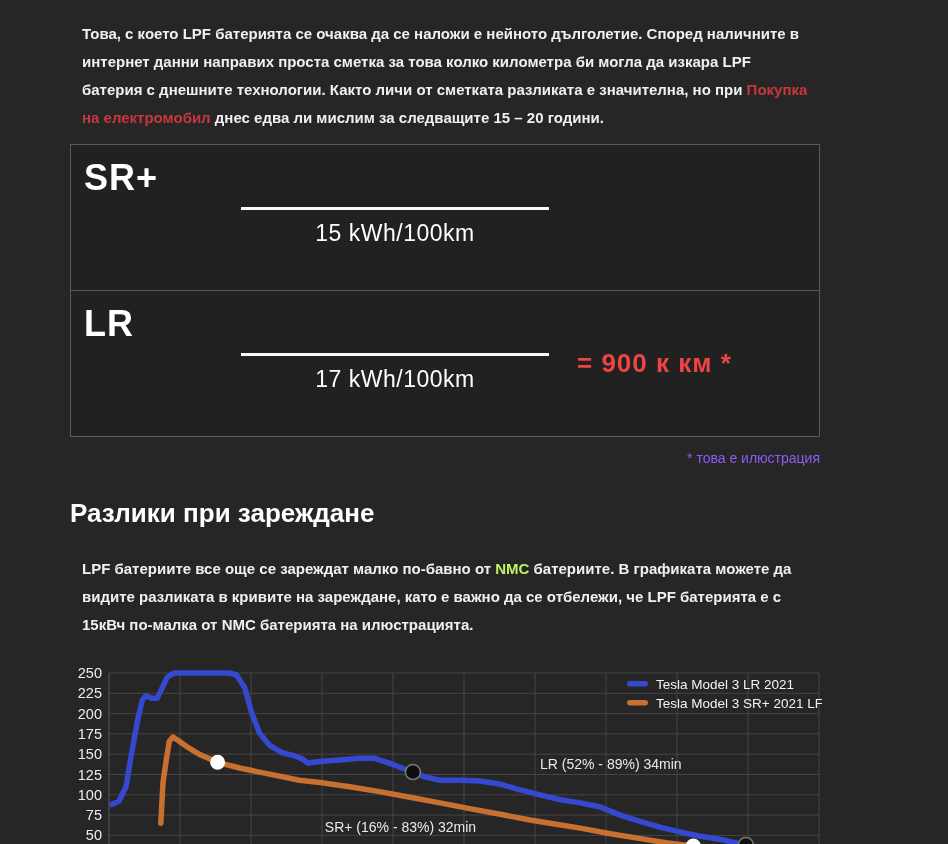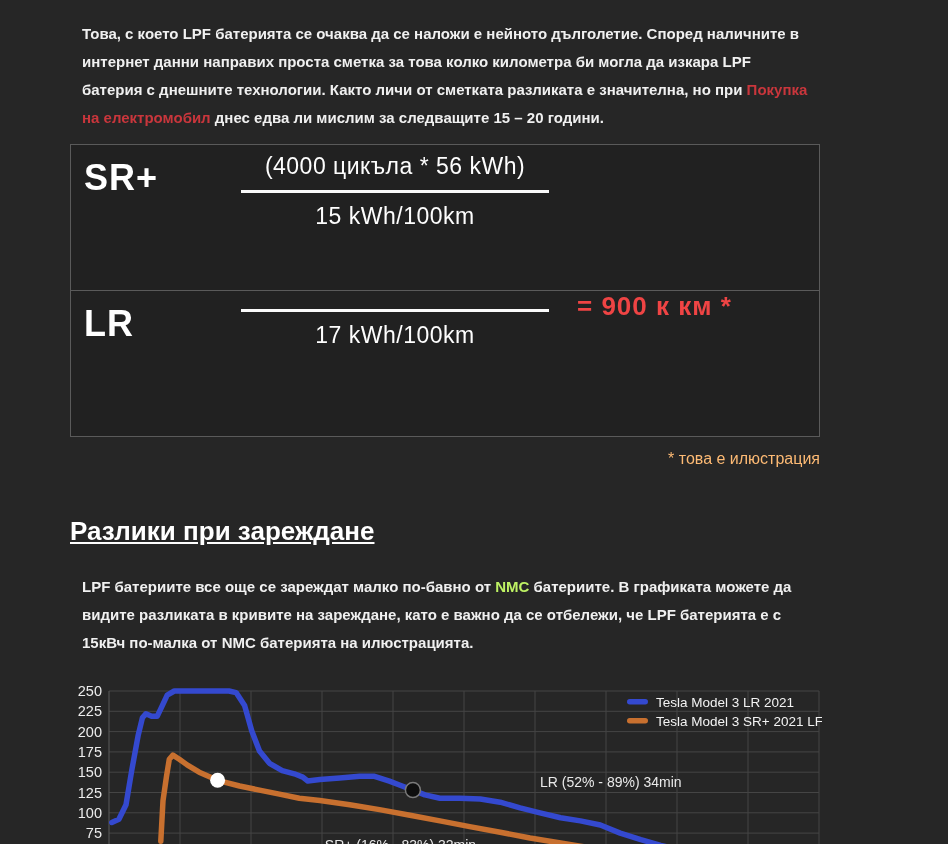--- a/index.html
+++ b/index.html
@@ -13,57 +13,56 @@
   .para{
     margin:12px;padding-top:8px;
     font-size:15px;font-weight:bold;line-height:28px;color:#f0f0f0;
   }
   .red-link{text-decoration:none;cursor:pointer;}
   .formula-box{
     margin-top:12px;
     border:1px solid #5a5a5a;
     background:#212121;
   }
-  .formula-row{height:145px;display:flex;}
+  .formula-row{height:145px;display:flex;align-items:center;}
   .formula-row.second{border-top:1px solid #5a5a5a;}
   .formula-label{
     align-self:flex-start;
     padding:12px 0 0 13px;width:100px;
     font-size:36px;font-weight:800;letter-spacing:1px;color:#ffffff;
   }
   .fraction{width:312px;margin-left:55px;text-align:center;padding-top:8px;}
   .frac-num,.frac-den{font-size:23px;font-weight:300;letter-spacing:.5px;color:#fdfdfd;}
   .frac-bar{height:3px;background:#fafafa;margin:10px 2px;}
   .formula-result{margin-left:26px;font-size:26px;font-weight:700;letter-spacing:1px;}
   .footnote{
     margin-top:13px;text-align:right;
-    font-size:16px;color:#fdba74;font-weight:normal;
+    font-size:14px;color:#8b5cf6;font-weight:normal;
   }
   .section-heading{
-    margin:48px 0 0 0;
-    font-size:26px;font-weight:700;color:#ffffff;text-decoration:underline;
+    margin:32px 0 0 0;
+    font-size:26px;font-weight:700;color:#ffffff;
   }
   .charging-para{padding-top:14px;}
   .chart-wrap{margin-top:28px;}
   .tick{fill:#ececec;font-size:14.5px;font-family:"Liberation Sans",sans-serif;}
   .annot{fill:#e9e9e9;font-size:14px;font-family:"Liberation Sans",sans-serif;}
   .legend-text{fill:#f3f3f3;font-size:13.5px;font-family:"Liberation Sans",sans-serif;}
 </style>
 </head>
 <body>
 
 <div class="content">
 
   <p class="para"><span>Това, с което LPF батерията се очаква да се наложи е нейното дълголетие. Според наличните в интернет данни направих проста сметка за това колко километра би могла да изкара LPF батерия с днешните технологии. Както личи от сметката разликата е значителна, но при </span><a class="red-link" style="color: rgb(201, 54, 60);">Покупка на електромобил</a><span> днес едва ли мислим за следващите 15 – 20 години.</span></p>
 
   <div class="formula-box">
     <div class="formula-row">
       <div class="formula-label">SR+</div>
       <div class="fraction">
-        <div class="frac-num">(4000 цикъла * 56 kWh)</div>
         <div class="frac-bar"></div>
         <div class="frac-den">15 kWh/100km</div>
       </div>
     </div>
     <div class="formula-row second">
       <div class="formula-label">LR</div>
       <div class="fraction">
         <div class="frac-bar"></div>
         <div class="frac-den">17 kWh/100km</div>
       </div>

